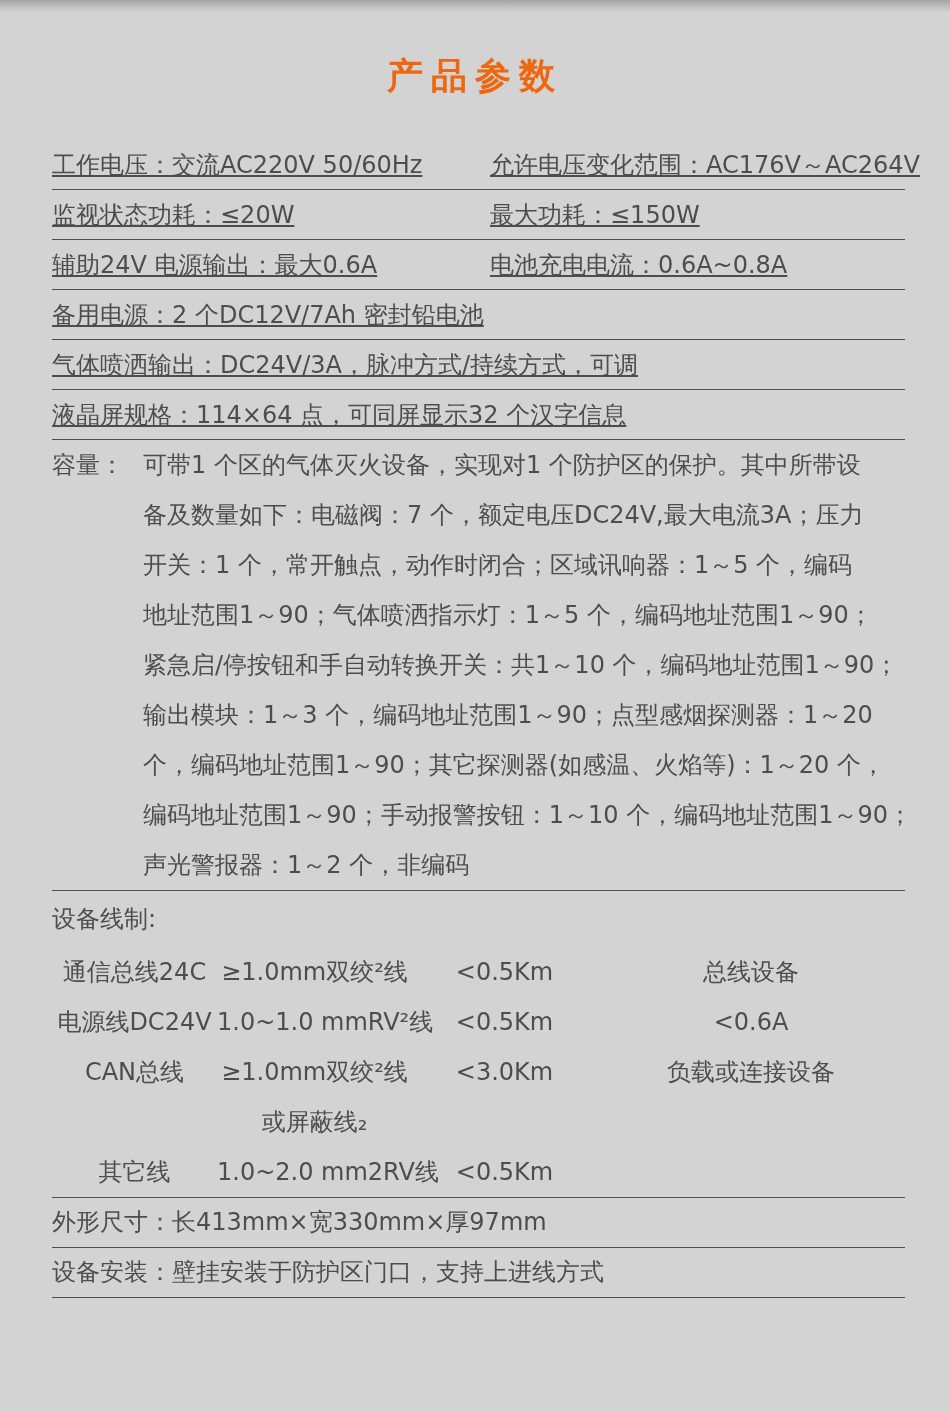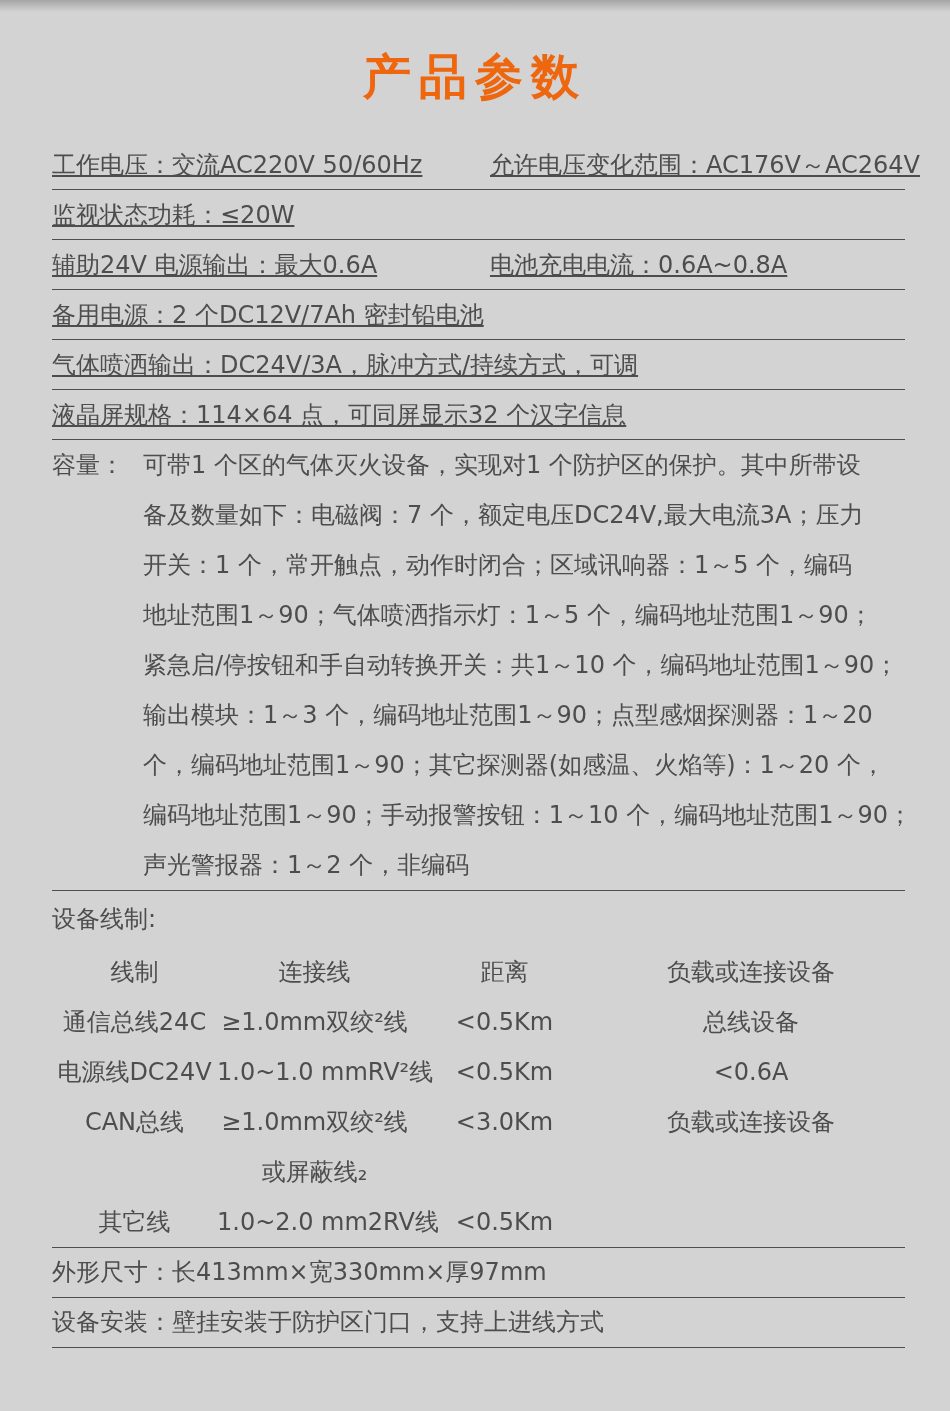--- a/index.html
+++ b/index.html
@@ -11,21 +11,21 @@
     overflow:hidden;
     -webkit-font-smoothing:antialiased;
   }
   .top-shade{
     height:12px;width:950px;
     background:linear-gradient(to bottom,#a5a5a5,#d3d3d3);
   }
   .page-title{
     margin:40px 0 0 0;
     text-align:center;
-    font-size:48px;
+    font-size:36px;
     line-height:48px;
     font-weight:bold;
     letter-spacing:8px;
     color:#ee660e;
   }
   .content{
     margin:40px 45px 0 52px; 
     font-size:24px;
   }
   
@@ -90,20 +90,21 @@
 <h1 class="page-title">产品参数</h1>
 
 <div class="content">
 
   <div class="srow">
     <span class="l">工作电压：交流AC220V 50/60Hz</span>
     <span class="r">允许电压变化范围：AC176V～AC264V</span>
   </div>
   <div class="srow">
     <span class="l">监视状态功耗：≤20W</span>
+    <span class="r">最大功耗：≤150W</span>
   </div>
   <div class="srow">
     <span class="l">辅助24V 电源输出：最大0.6A</span>
     <span class="r">电池充电电流：0.6A~0.8A</span>
   </div>
   <div class="srow">
     <span class="full">备用电源：2 个DC12V/7Ah 密封铅电池</span>
   </div>
   <div class="srow">
     <span class="full">气体喷洒输出：DC24V/3A，脉冲方式/持续方式，可调</span>
@@ -123,26 +124,20 @@
       <div class="cap-line">输出模块：1～3 个，编码地址范围1～90；点型感烟探测器：1～20</div>
       <div class="cap-line">个，编码地址范围1～90；其它探测器(如感温、火焰等)：1～20 个，</div>
       <div class="cap-line">编码地址范围1～90；手动报警按钮：1～10 个，编码地址范围1～90；</div>
       <div class="cap-line">声光警报器：1～2 个，非编码</div>
     </div>
   </div>
 
   <div class="wiring">
     <div class="wiring-label">设备线制:</div>
 
-    <div class="wrow">
-      <div class="wcell c1">线制</div>
-      <div class="wcell c2">连接线</div>
-      <div class="wcell c3">距离</div>
-      <div class="wcell c4">负载或连接设备</div>
-    </div>
 
     <div class="wrow">
       <div class="wcell c1">通信总线24C</div>
       <div class="wcell c2">≥1.0mm双绞²线</div>
       <div class="wcell c3">&lt;0.5Km</div>
       <div class="wcell c4">总线设备</div>
     </div>
 
     <div class="wrow">
       <div class="wcell c1">电源线DC24V</div>

